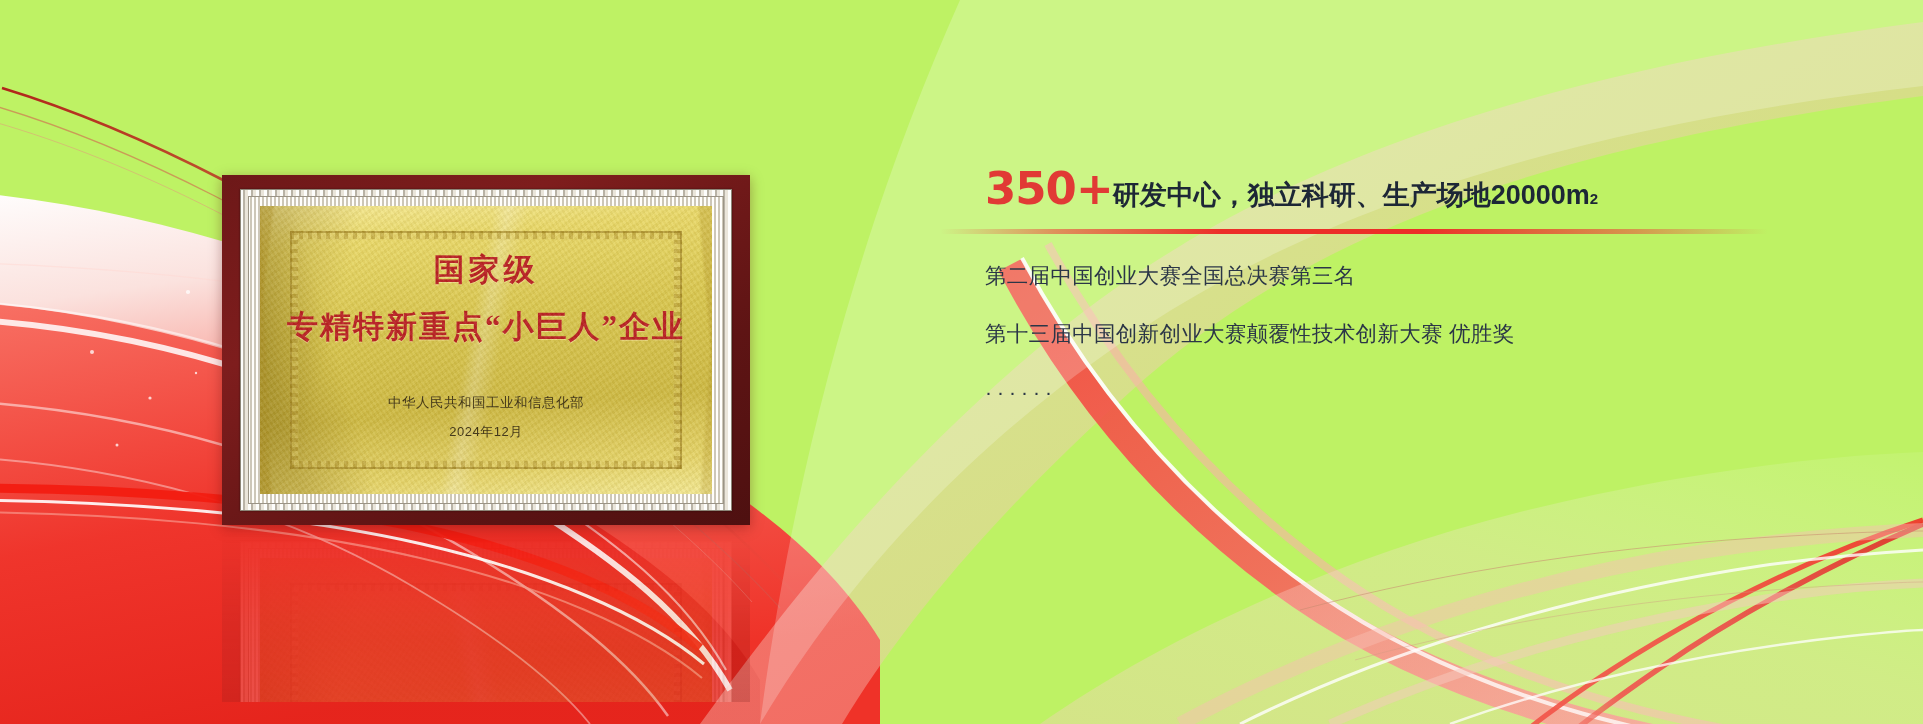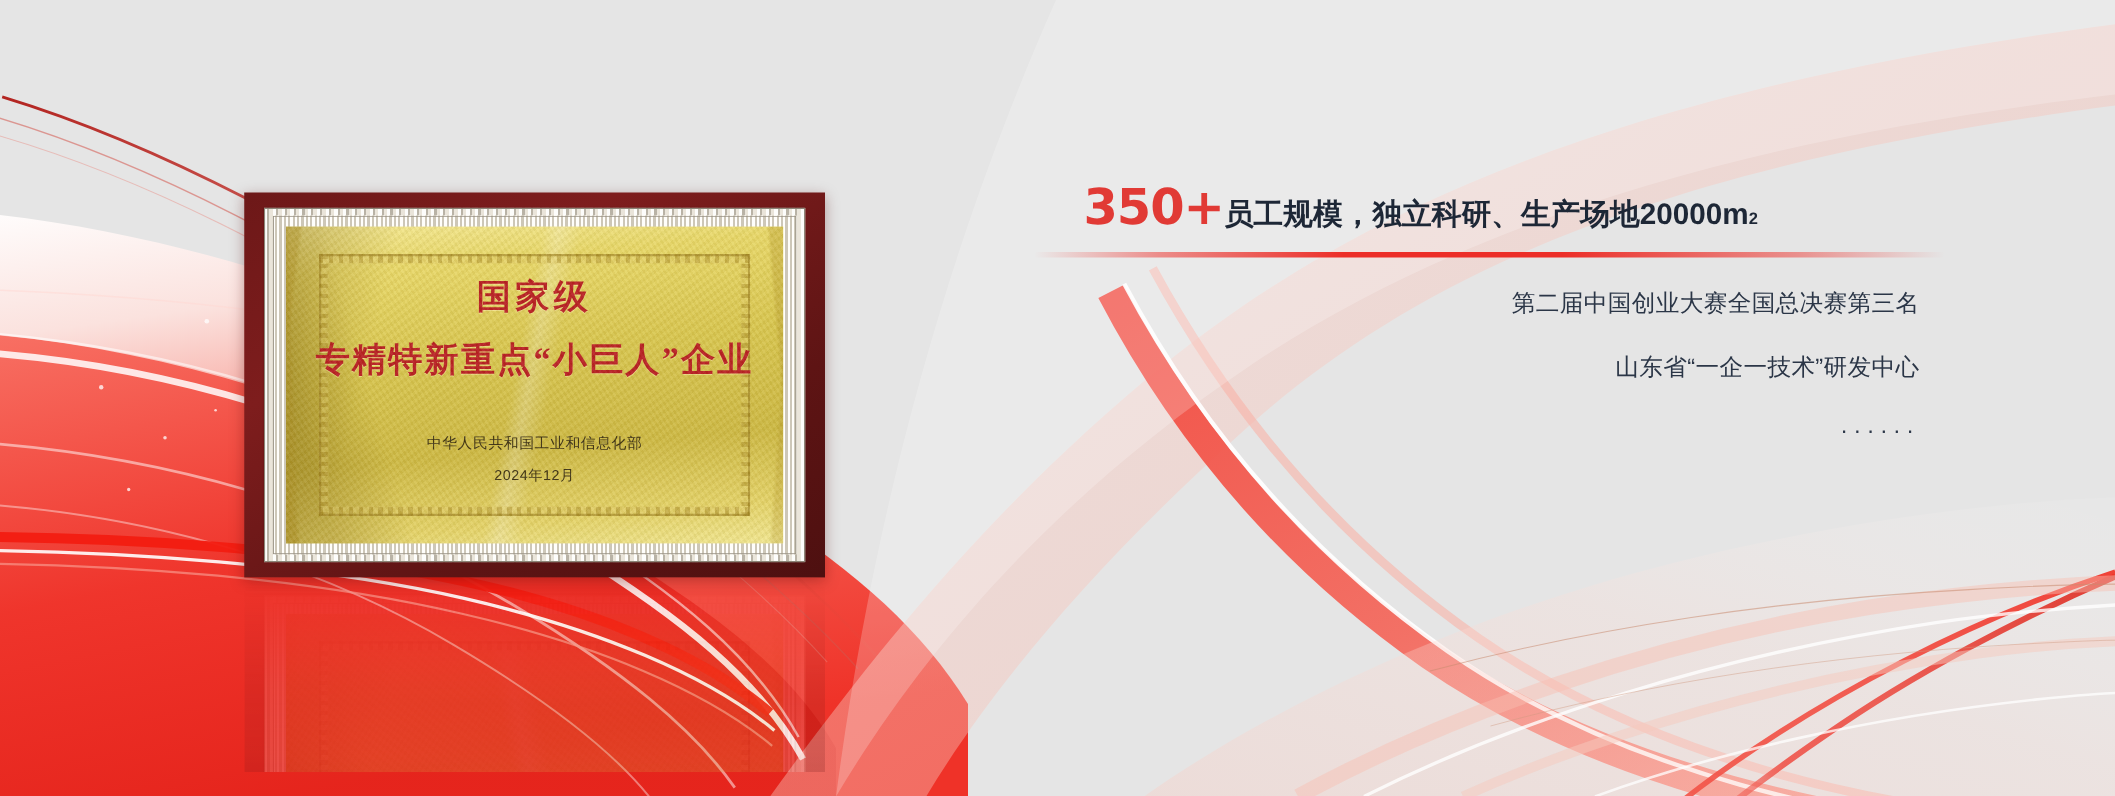--- a/index.html
+++ b/index.html
@@ -1,19 +1,19 @@
 <!DOCTYPE html>
 <html lang="zh"><head>
 <meta charset="utf-8">
 <style>
   html,body{margin:0;padding:0;background:#fff;}
   body{width:1923px;height:724px;overflow:hidden;
        font-family:"Liberation Sans","DejaVu Sans",sans-serif;}
 
-  #banner{position:relative;width:1923px;height:724px;background:#e5e5e5;overflow:hidden;}
+  #banner{position:relative;width:1923px;height:724px;background:#bef264;overflow:hidden;}
 
   
   .bg-layer{position:absolute;inset:0;width:100%;height:100%;}
   .bg-svg{position:absolute;top:0;left:0;}
 
   
   #plaque-wrap{position:absolute;left:222px;top:175px;width:528px;height:350px;}
   #plaque{position:absolute;inset:0;
           background:linear-gradient(150deg,#6d1818 0%,#7e1d1d 30%,#5e1414 70%,#4e1010 100%);
           box-shadow:0 3px 12px rgba(80,10,10,.35);}
@@ -76,21 +76,21 @@
   #content{position:absolute;left:985px;top:166px;width:760px;}
   #headline{display:flex;align-items:baseline;white-space:nowrap;}
   .hl-number{font-family:"DejaVu Sans",sans-serif;font-weight:bold;font-size:45px;
       color:#e13a35;letter-spacing:-1px;line-height:1;}
   .hl-rest{font-size:27px;font-weight:bold;color:#1d2736;line-height:1;letter-spacing:0px;}
   .hl-sup{font-size:15px;vertical-align:super;font-weight:bold;color:#1d2736;}
   #divider{position:absolute;left:-45px;top:63px;width:828px;height:5px;
       background:linear-gradient(90deg,rgba(237,60,55,0) 0%,rgba(237,60,55,.55) 14%,
                  #ec2e28 34%,#ec2e28 58%,rgba(237,60,55,.5) 84%,rgba(237,60,55,0) 100%);
       border-radius:3px;}
-  #ach-list{margin-top:55px;text-align:right;}
+  #ach-list{margin-top:55px;}
   .ach-item{font-size:21.5px;color:#2b3647;line-height:1;margin-bottom:36px;white-space:nowrap;
       letter-spacing:.3px;}
   .ach-dots{font-size:21px;color:#2b3647;letter-spacing:5px;line-height:1;}
 </style>
 </head>
 <body>
 
 <div id="banner">
 
   <div class="bg-layer">
@@ -241,27 +241,27 @@
           </div>
         </div>
       </div>
     </div>
   </div>
 
   <div id="content">
 
     <div id="headline">
       <span class="hl-number">350+</span>
-      <span class="hl-rest">员工规模，独立科研、生产场地20000m</span>
+      <span class="hl-rest">研发中心，独立科研、生产场地20000m</span>
       <span class="hl-sup">2</span>
     </div>
 
     <div id="divider"></div>
 
     <div id="ach-list">
       <div class="ach-item">第二届中国创业大赛全国总决赛第三名</div>
-      <div class="ach-item">山东省“一企一技术”研发中心</div>
+      <div class="ach-item">第十三届中国创新创业大赛颠覆性技术创新大赛 优胜奖</div>
       <div class="ach-dots">······</div>
     </div>
 
   </div>
 
 </div>
 
 </body></html>

